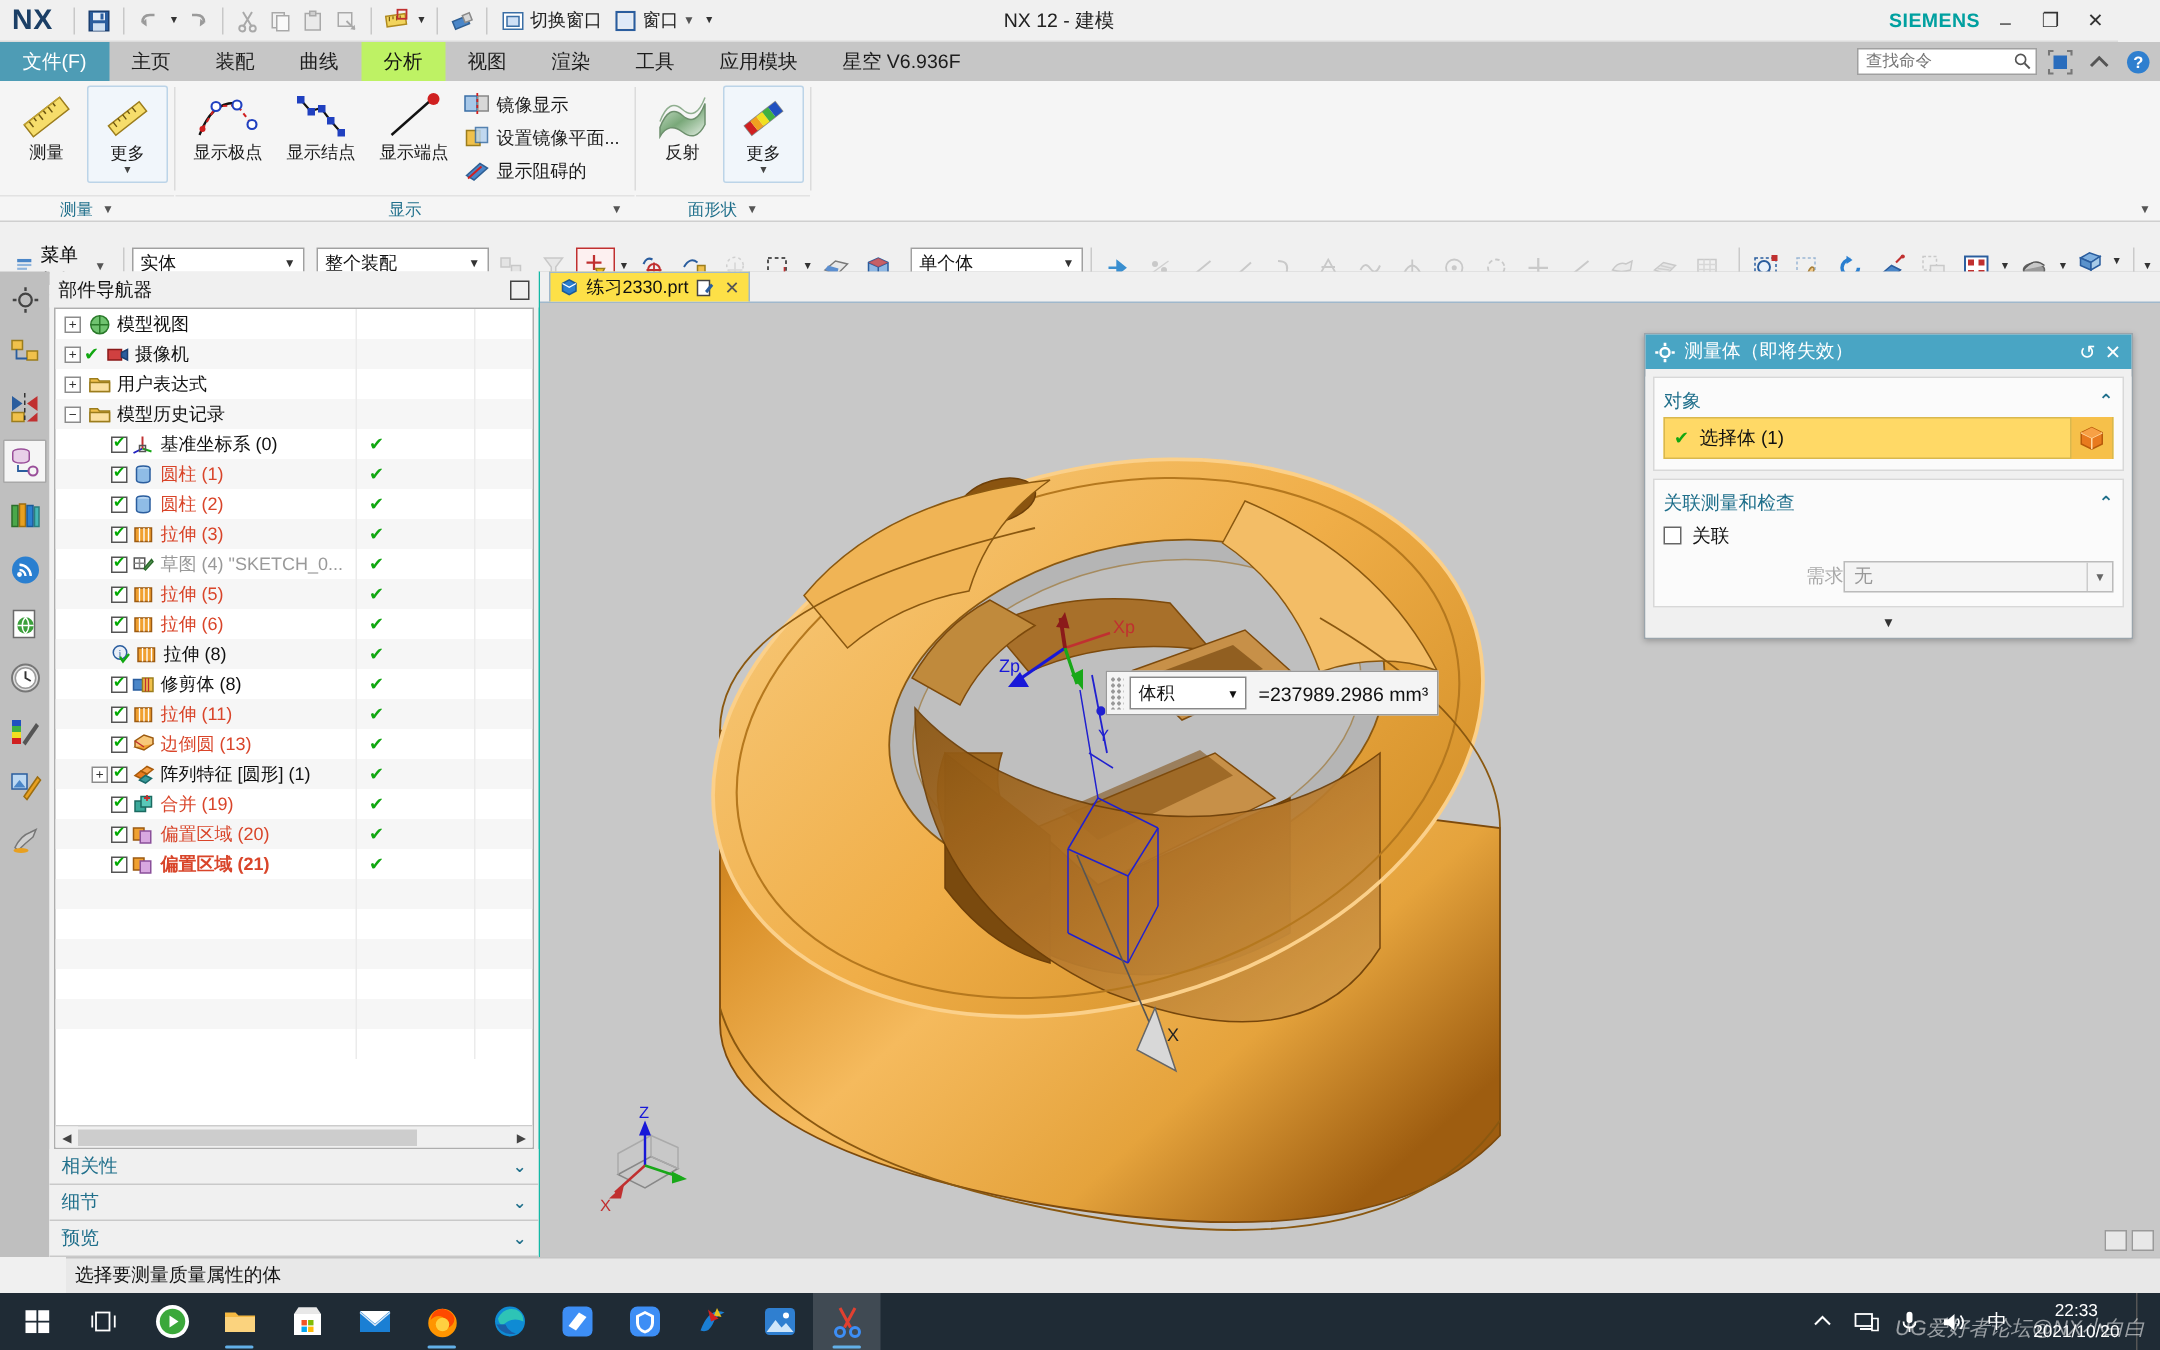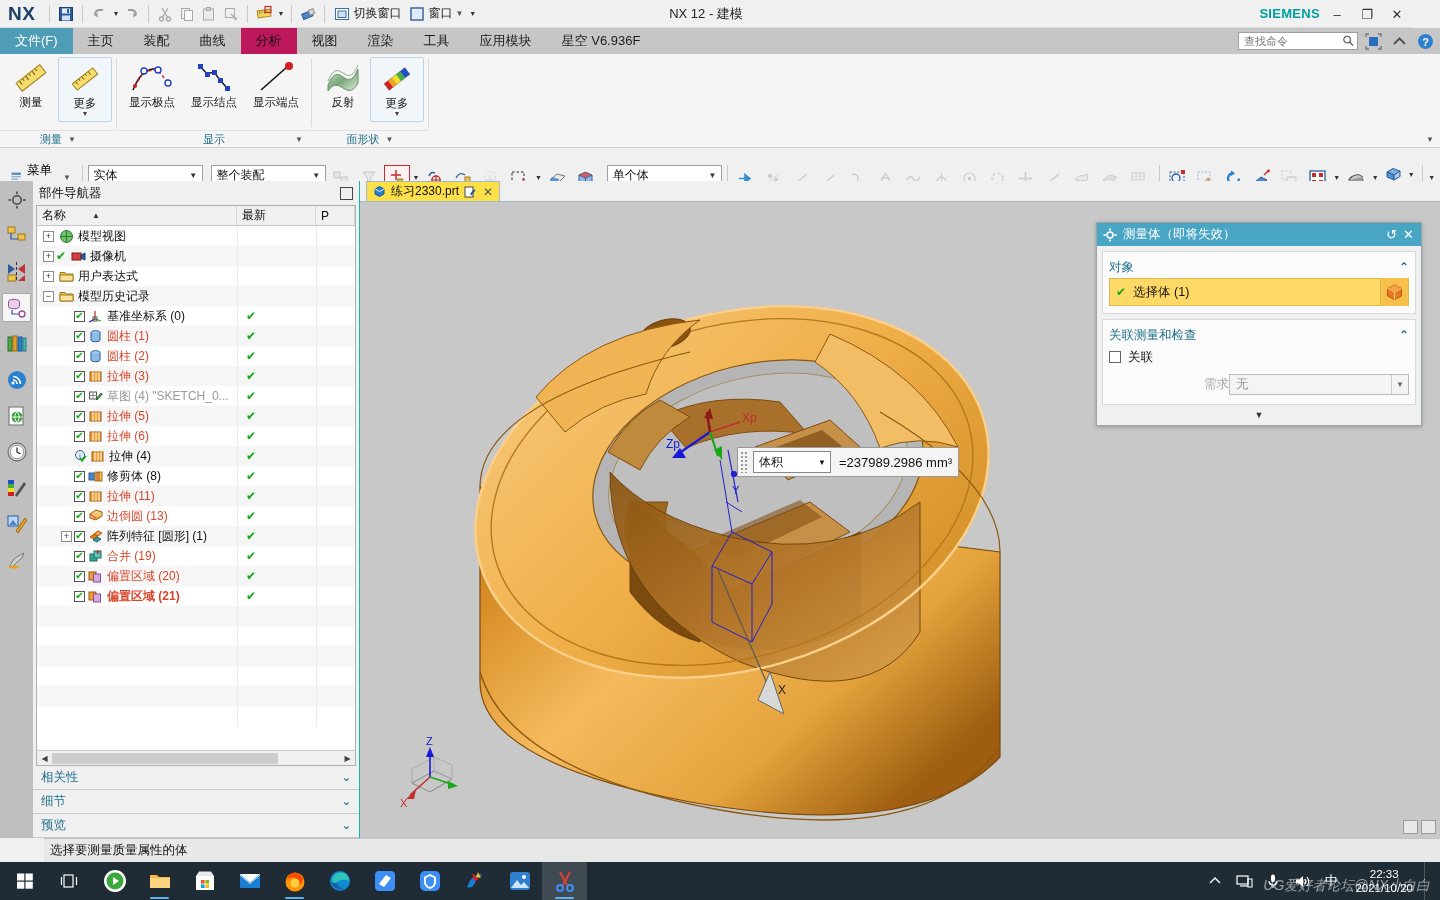--- a/index.html
+++ b/index.html
@@ -47,21 +47,21 @@
   
   .ribbon-tabs {
     position: absolute; top: 28px; left: 0; width: 1440px; height: 26px;
     background: #c6c6c6; display: flex; align-items: stretch;
   }
   .rtab {
     padding: 0 15px; display: flex; align-items: center; font-size: 13px;
     color: #1c1c1c; cursor: default; white-space: nowrap;
   }
   .rtab.file { background: #4e9cb5; color: #fff; }
-  .rtab.active { background: #be185d; color: #111; }
+  .rtab.active { background: #bef264; color: #111; }
   .ribbon-right { margin-left: auto; display: flex; align-items: center; padding-right: 4px; gap: 4px; }
   .searchbox {
     width: 120px; height: 18px; background: #fff; border: 1px solid #a0a0a0;
     display: flex; align-items: center; padding: 0 2px 0 5px; font-size: 11px; color: #888;
   }
   .searchbox input {
     border: 0; outline: 0; width: 98px; font-size: 11px; font-family: inherit;
     color: #333; background: transparent;
   }
 
@@ -535,20 +535,44 @@
         <div class="bigbtn" style="width:62px">
           <div class="ic">
             <svg width="40" height="34" viewBox="0 0 40 34">
                 <path d="M5 29 L31 6" stroke="#111" stroke-width="1.6" fill="none"></path>
                 <circle cx="33" cy="5" r="4" fill="#d02020"></circle>
               </svg>
           </div>
           <div class="lbl">显示端点</div>
         </div>
 
+        <div class="smallrow">
+          <div class="smallbtn">
+            <svg width="18" height="18" viewBox="0 0 18 18">
+                <rect x="1" y="3" width="8" height="10" fill="#a8c8e8" stroke="#3a6ea5"></rect>
+                <rect x="9.5" y="3" width="7" height="10" fill="#d8d8d8" stroke="#888"></rect>
+                <path d="M9.2 1 v15" stroke="#d02020" stroke-width="1.2" stroke-dasharray="2 2"></path>
+              </svg>
+            <span>镜像显示</span>
+          </div>
+          <div class="smallbtn">
+            <svg width="18" height="18" viewBox="0 0 18 18">
+                <rect x="2" y="4" width="9" height="10" fill="#f0c14b" stroke="#9c7d1c"></rect>
+                <rect x="8" y="2" width="8" height="10" fill="#b8d4ef" stroke="#3a6ea5" opacity=".85"></rect>
+              </svg>
+            <span>设置镜像平面...</span>
+          </div>
+          <div class="smallbtn">
+            <svg width="18" height="18" viewBox="0 0 18 18">
+                <path d="M2 12 L11 4 L16 7 L7 15 Z" fill="#4a86c8" stroke="#2f5f93"></path>
+                <path d="M3 14 L12 6" stroke="#d02020" stroke-width="1.3"></path>
+              </svg>
+            <span>显示阻碍的</span>
+          </div>
+        </div>
       </div>
       <div class="rgroup-label">
         <span>显示</span>
         <span class="dlgcaret" style="position:absolute;right:8px;">▼</span>
       </div>
     </div>
     <div class="rsep"></div>
 
     <div class="rgroup">
       <div class="rgroup-items">
@@ -932,32 +956,20 @@
     </div>
   </div>
 
   <div class="navpanel">
     <div class="nav-title">
       <span>部件导航器</span>
       <div class="nav-pin"></div>
     </div>
 
     <div class="nav-table">
-      <div class="nav-head">
-        <div class="nh c1">
-          <span>名称</span>
-          <span class="sortarrow">▲</span>
-        </div>
-        <div class="nh c2">
-          <span>最新</span>
-        </div>
-        <div class="nh c3">
-          <span>P</span>
-        </div>
-      </div>
 
       <div class="nav-rows" id="nav-rows">
           <div class="nrow">
             <div class="ncell1">
               <div style="width: 4px; flex: 0 0 auto;"></div>
               <div class="expslot">
                 <div class="expander">+</div>
               </div>
               <span style="display: flex; margin-left: 3px; flex: 0 0 auto;">
                 <svg width="15" height="15" viewBox="0 0 15 15">
@@ -1161,21 +1173,21 @@
                   <text x="6" y="7.8" font-size="7" text-anchor="middle" fill="#2a5d9e" font-family="Liberation Serif">i</text>
                   <path d="M6 8 L8 11 L12 6" stroke="#11a711" stroke-width="1.6" fill="none"></path>
                 </svg>
               </div>
               <span style="display: flex; margin-left: 3px; flex: 0 0 auto;">
                 <svg width="15" height="15" viewBox="0 0 15 15">
                   <rect x="2" y="3" width="11" height="9" fill="#f0a030" stroke="#9c5a10"></rect>
                   <path d="M5 3 V12 M8 3 V12 M11 3 V12" stroke="#fff" stroke-width=".9"></path>
                 </svg>
               </span>
-              <span class="ntext">拉伸 (4)</span>
+              <span class="ntext">拉伸 (8)</span>
             </div>
             <div class="ncell2">
               <span class="tick">✔</span>
             </div>
             <div class="ncell3"></div>
           </div>
           <div class="nrow">
             <div class="ncell1">
               <div style="width: 22px; flex: 0 0 auto;"></div>
               <div class="expslot"></div>

